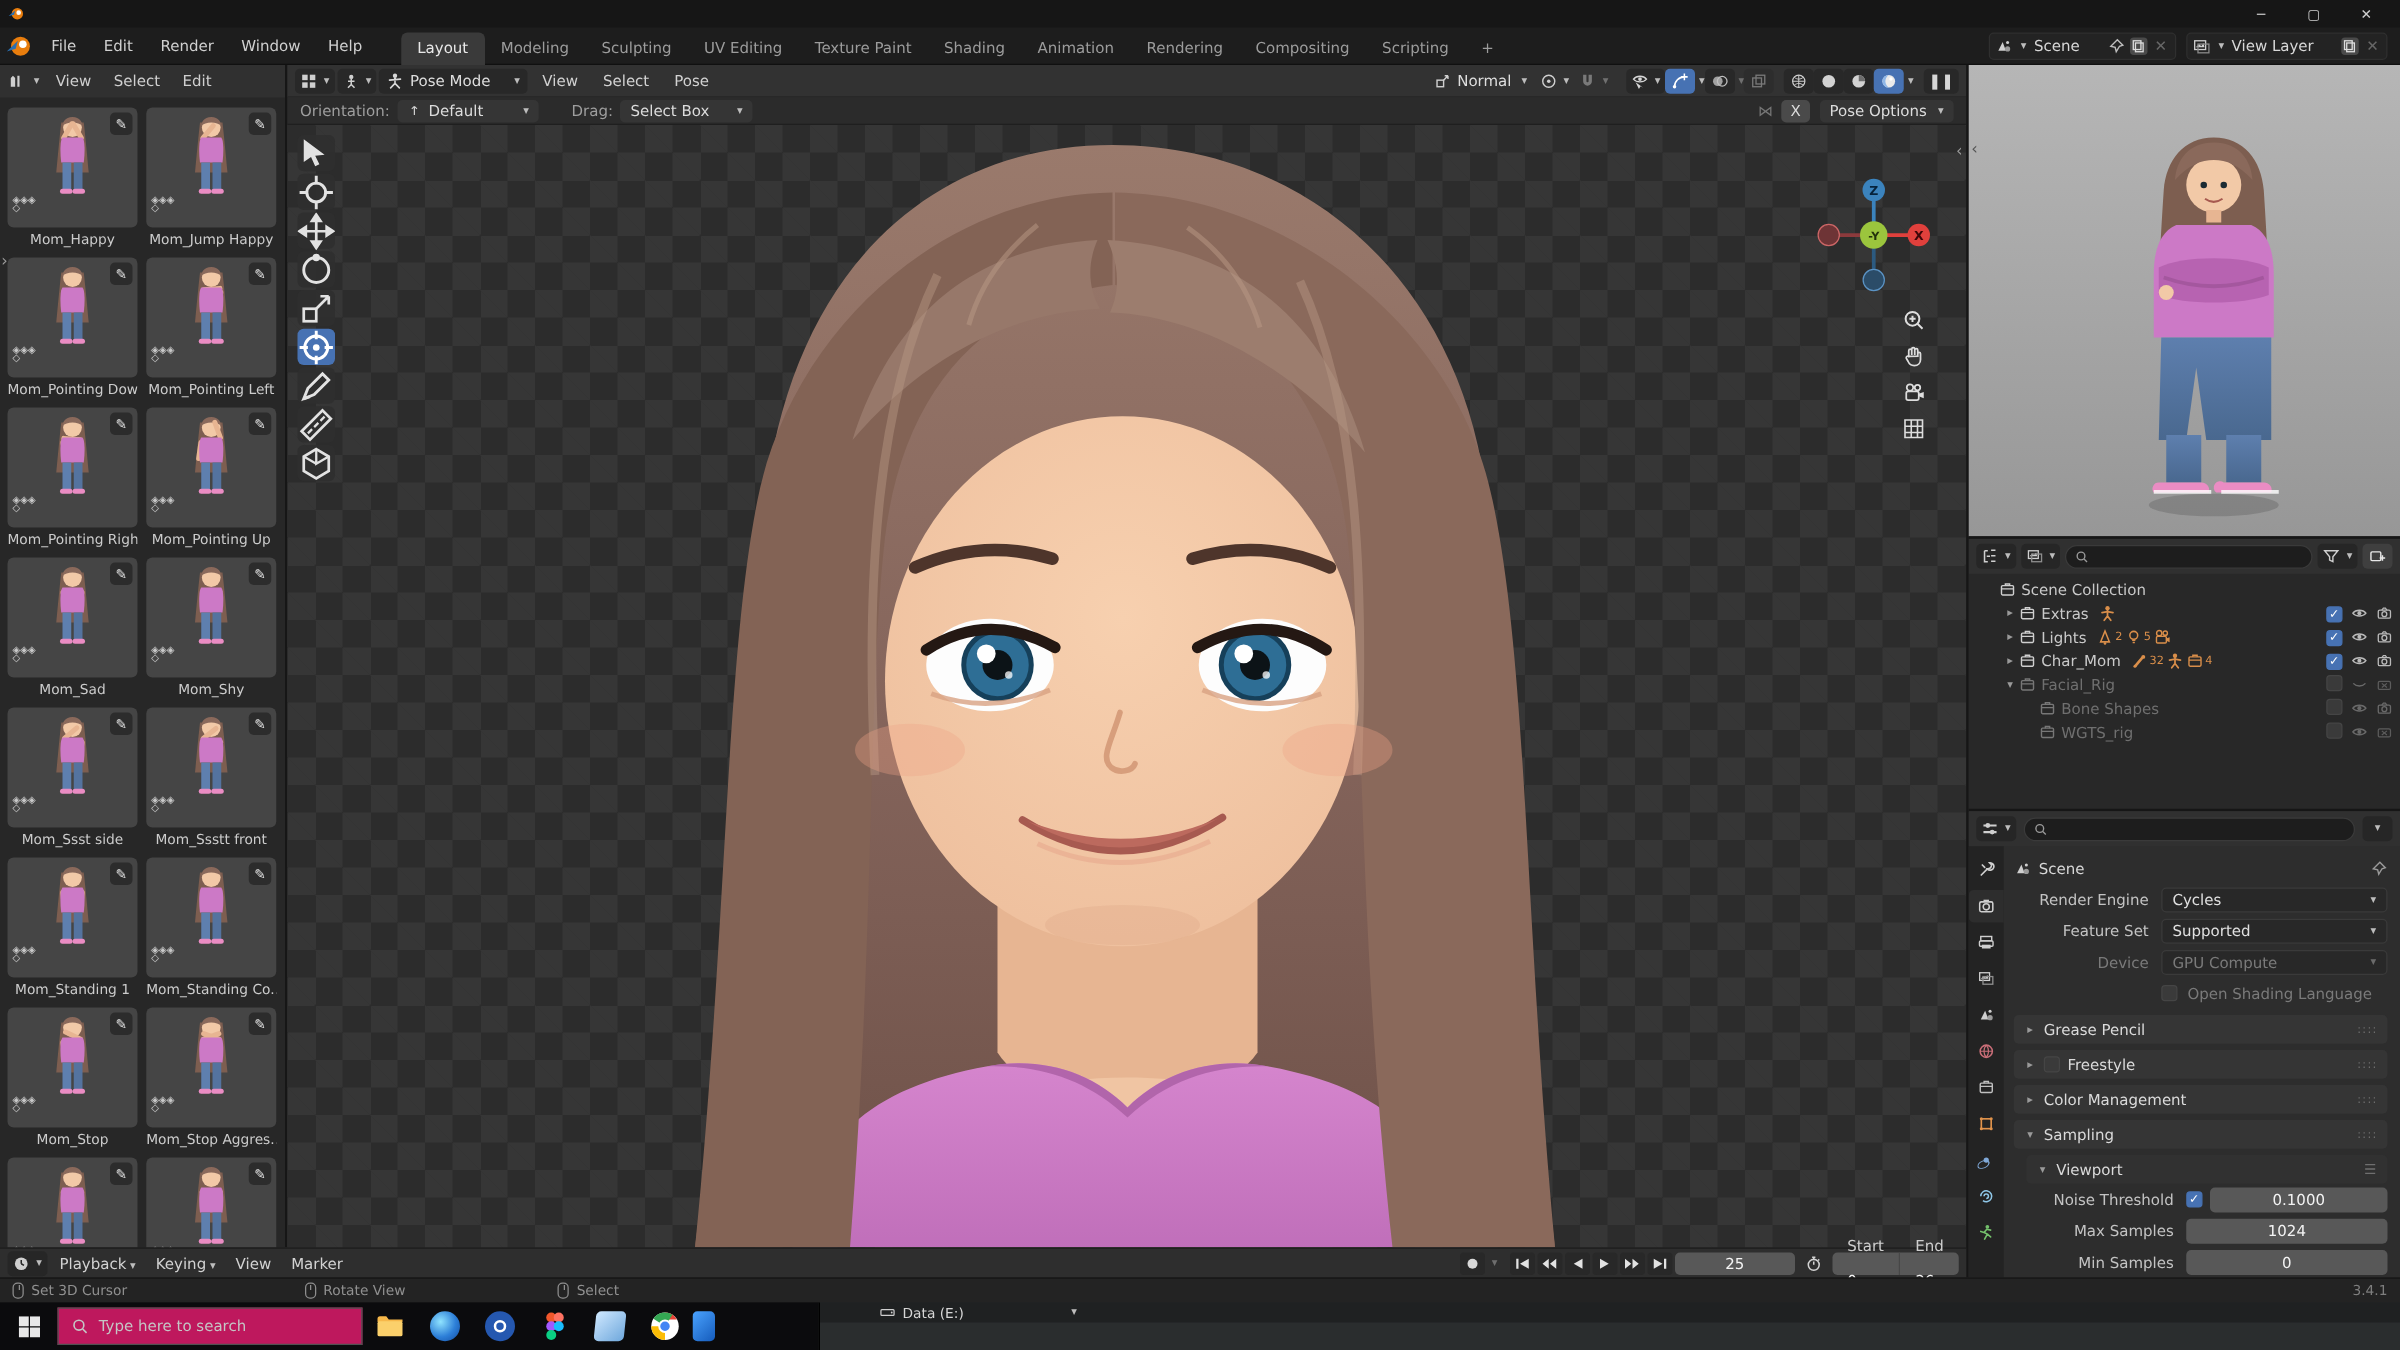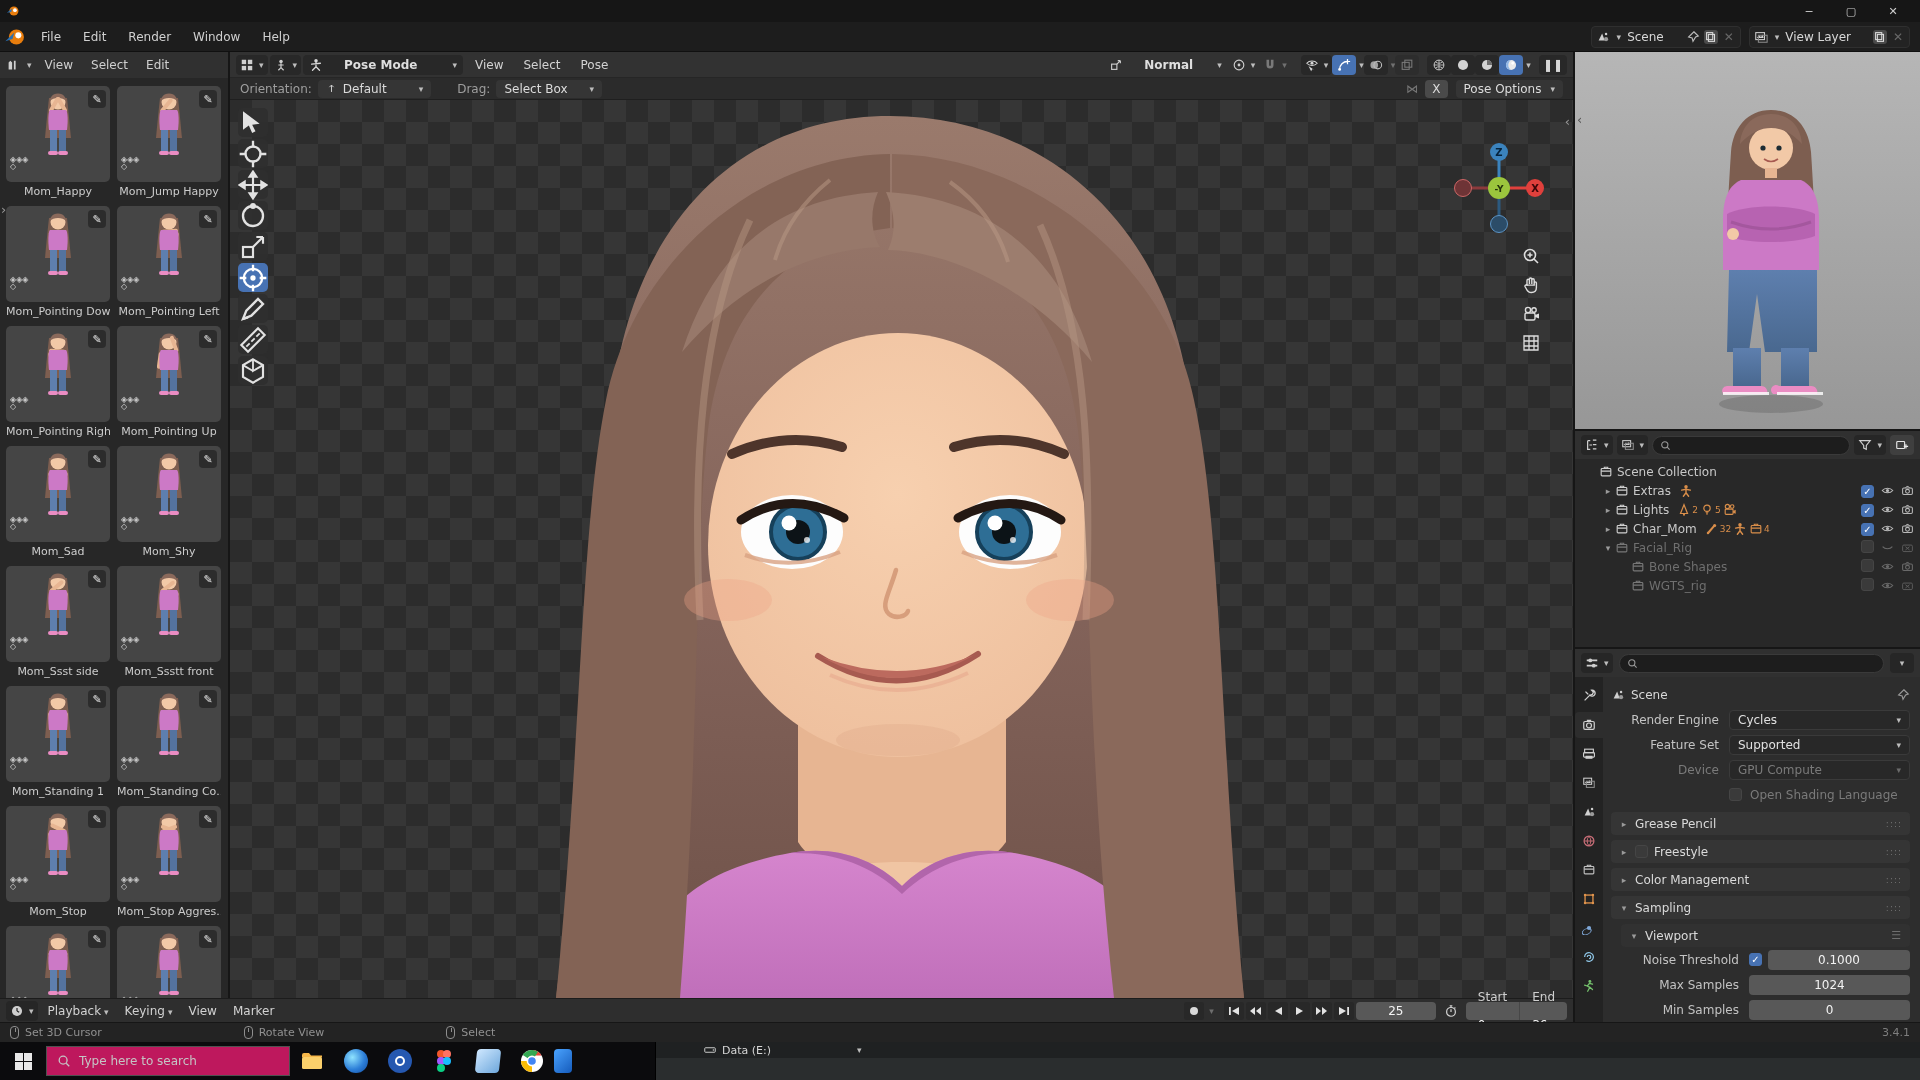--- a/index.html
+++ b/index.html
@@ -41,21 +41,21 @@
   .pose-edit { position:absolute; top:4px; right:4px; width:18px; height:18px; background:rgba(40,40,40,.85); border-radius:4px; display:flex; align-items:center; justify-content:center; color:#e2e2e2; font-size:11px; }
   .pose-keys { position:absolute; left:4px; bottom:12px; font-size:8px; color:#e0e0e0; line-height:7px; opacity:.85; }
   .pose-label { text-align:center; font-size:11px; color:#cccccc; margin-top:3px; height:14px; white-space:nowrap; overflow:hidden; }
   .edge-arrow { color:#9a9a9a; font-size:13px; }
 
   
   #viewport { left:230px; top:52px; width:1343px; height:946px; background:#2d2d2d; }
   #vp-header { height:26px; background:#323232; display:flex; align-items:center; padding:0 6px; gap:2px; border-bottom:1px solid #262626; }
   #vp-tools { height:22px; background:#2b2b2b; display:flex; align-items:center; padding:0 10px; gap:6px; border-bottom:1px solid #1f1f1f; }
   .hdr-menu { padding:0 10px; color:#d2d2d2; }
-  .hdr-drop { display:flex; align-items:center; background:#282828; border-radius:4px; height:20px; padding:0 6px; gap:21px; color:#dedede;font-weight:bold; }
+  .hdr-drop { display:flex; align-items:center; background:#282828; border-radius:4px; height:20px; padding:0 6px; gap:5px; color:#dedede; }
   .hdr-btn { display:flex; align-items:center; justify-content:center; background:#282828; border-radius:4px; height:20px; min-width:24px; padding:0 4px; gap:2px; color:#d6d6d6; }
   .hdr-btn.on { background:#4772b3; color:#fff; }
   .tool-label { color:#9e9e9e; }
   .tool-field { display:flex; align-items:center; background:#353535; border-radius:4px; height:18px; padding:0 8px; gap:6px; color:#dcdcdc; }
   #vp-canvas { position:relative; width:1343px; height:898px; overflow:hidden;
      background-color:#2c2c2c;
      background-image:
        linear-gradient(45deg,#363636 25%,transparent 25%,transparent 75%,#363636 75%),
        linear-gradient(45deg,#363636 25%,transparent 25%,transparent 75%,#363636 75%);
      background-size:44px 44px; background-position:0 0,22px 22px; }
@@ -102,21 +102,21 @@
   .chk { width:13px; height:13px; border-radius:3px; background:#545454; border:1px solid #454545; display:inline-flex; align-items:center; justify-content:center; color:#fff; font-size:10px; flex:none; }
   .chk.on { background:#4772b3; border-color:#4772b3; }
   .chk.off-dim { background:#3a3a3a; }
 
   
   #timeline { left:0; top:998px; width:1573px; height:24px; background:#2e2e2e; border-top:1px solid #1c1c1c; display:flex; align-items:center; padding:0 6px; gap:2px; }
   .tl-btn { height:18px; min-width:20px; background:#282828; border-radius:3px; display:flex; align-items:center; justify-content:center; color:#d8d8d8; padding:0 3px; }
   #tl-transport { display:flex; gap:2px; margin-left:8px; }
   #tl-right { margin-left:auto; display:flex; align-items:center; gap:8px; }
   .tl-field { background:#585858; border-radius:4px; height:18px; display:flex; align-items:center; justify-content:center; color:#f4f4f4; }
-  #tl-frame { width:80px; }
+  #tl-frame { width:96px; }
   #tl-range { display:flex; background:#585858; border-radius:4px; height:18px; align-items:center; }
   #tl-range .seg { padding:0 12px; display:flex; gap:14px; color:#f4f4f4;flex-direction:column; }
   #tl-range .sep { width:1px; height:18px; background:#474747; }
   #tl-range .rlab { color:#cfcfcf; }
 
   
   #statusbar { left:0; top:1022px; width:1920px; height:20px; background:#232323; display:flex; align-items:center; padding:0 10px; gap:6px; color:#909090; font-size:11px; border-top:1px solid #161616; }
   .mouse-ic { width:9px; height:13px; border:1px solid #8e8e8e; border-radius:4px; position:relative; flex:none; }
   .mouse-ic:after { content:""; position:absolute; left:3.5px; top:1px; width:1px; height:4px; background:#8e8e8e; }
   #sb-version { margin-left:auto; color:#7e7e7e; }
@@ -166,20 +166,33 @@
           <path d="M1 11 L7.5 4.8 L6.2 9.5 Z" fill="#2a6fb0"></path>
         </svg>
       </span>
     <div id="main-menus" class="row">
         <span class="menu-item">File</span>
         <span class="menu-item">Edit</span>
         <span class="menu-item">Render</span>
         <span class="menu-item">Window</span>
         <span class="menu-item">Help</span>
       </div>
+    <div id="ws-tabs">
+        <span class="ws-tab active">Layout</span>
+        <span class="ws-tab">Modeling</span>
+        <span class="ws-tab">Sculpting</span>
+        <span class="ws-tab">UV Editing</span>
+        <span class="ws-tab">Texture Paint</span>
+        <span class="ws-tab">Shading</span>
+        <span class="ws-tab">Animation</span>
+        <span class="ws-tab">Rendering</span>
+        <span class="ws-tab">Compositing</span>
+        <span class="ws-tab">Scripting</span>
+        <span class="ws-tab">+</span>
+      </div>
     <div id="topbar-right">
       <div class="selector">
         <span class="ic">
             <svg viewBox="0 0 16 16">
               <path d="M3 12 L7 4 L10 12 Z" fill="#cfcfcf"></path>
               <circle cx="11.5" cy="10.5" r="2.4" fill="#9a9a9a"></circle>
               <circle cx="11.5" cy="4.5" r="1.4" fill="#cfcfcf"></circle>
             </svg>
           </span>
         <span class="caret">▾</span>

